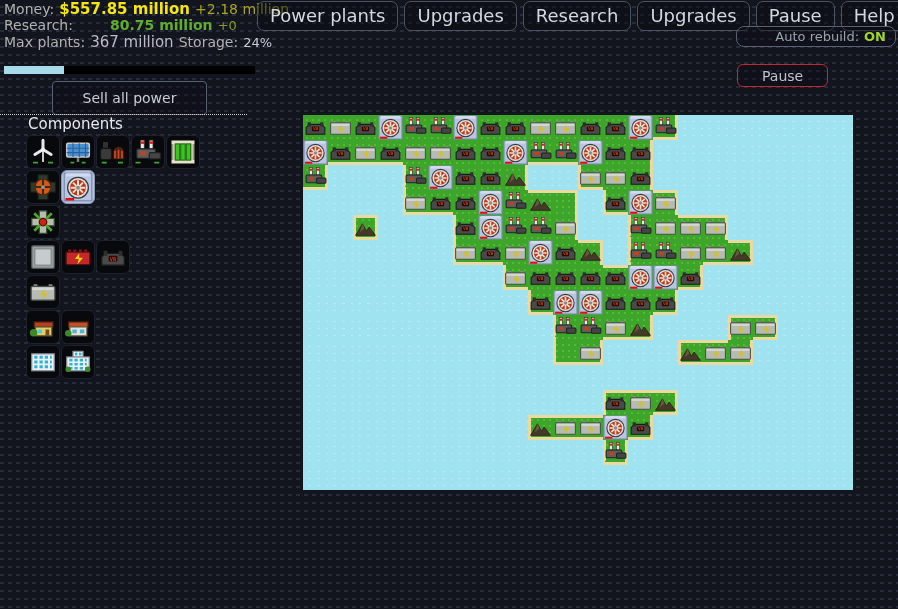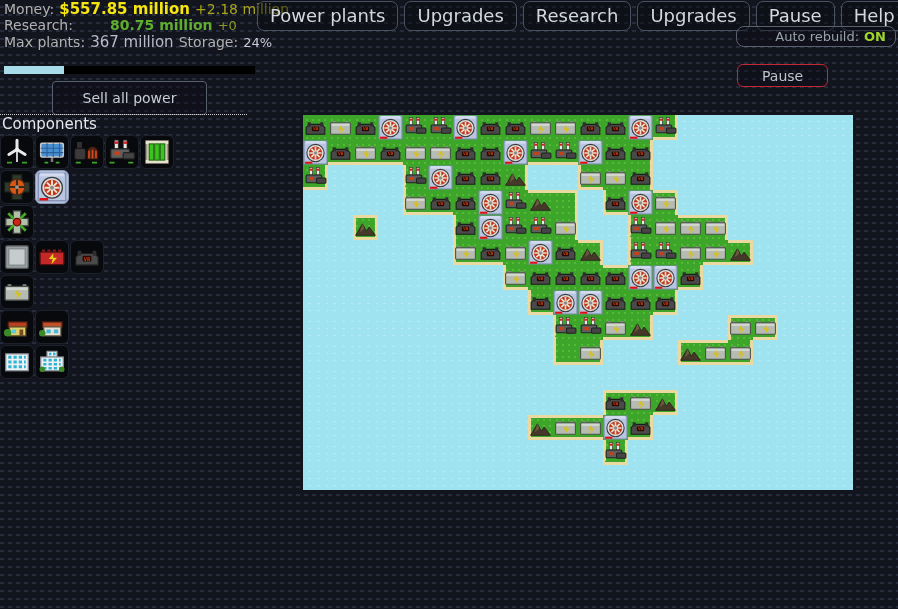--- a/index.html
+++ b/index.html
@@ -45,21 +45,21 @@
     display:flex;align-items:center;justify-content:flex-end;padding-right:9px;
     font-size:13px;color:#9aa2ac;cursor:pointer;background:rgba(8,10,16,.35);
   }
   .auto-on{color:#9ed62c;font-weight:bold;margin-left:5px;}
   .pause-btn{
     position:absolute;left:737px;top:64px;height:23px;padding:0 24px;
     border:1px solid #c22836;border-radius:6px;
     display:flex;align-items:center;font-size:14px;color:#bfc3cb;cursor:pointer;background:rgba(8,10,16,.35);
   }
   
-  .left-panel{position:absolute;left:0;top:114px;width:247px;height:495px;border-top:1px dotted #cfcfcf;}
+  .left-panel{position:absolute;left:0;top:114px;width:247px;height:495px;border-top:1px dotted #cfcfcf;padding-left:26px;}
   .comp-title{font-size:15px;color:#e6e8ec;padding:0 2px 2px 2px;}
   .comp-row{display:flex;}
   .comp-btn{
     width:34px;height:34px;margin:0 1px 1px 0;border-radius:6px;
     background:#07090d;border:1px solid #1d212c;cursor:pointer;
     display:flex;align-items:center;justify-content:center;
   }
   .comp-btn.selected{background:#b5c2de;border-color:#8b98b4;}
   .comp-btn svg{width:30px;height:30px;pointer-events:none;}
   

